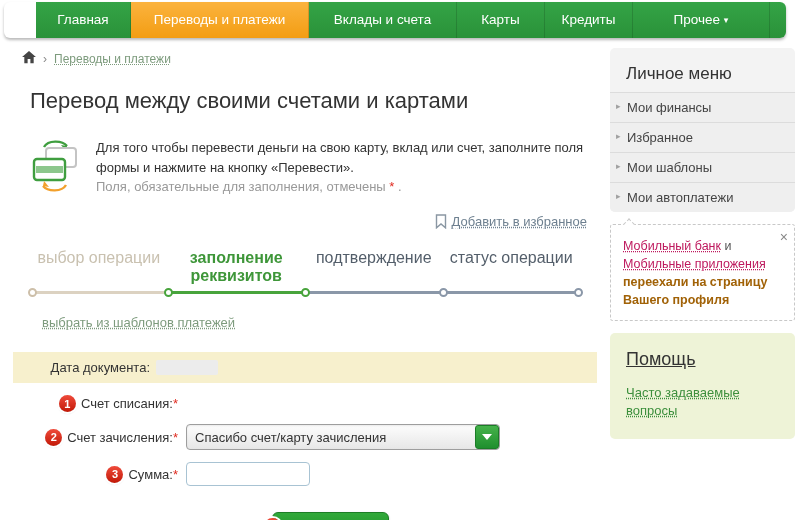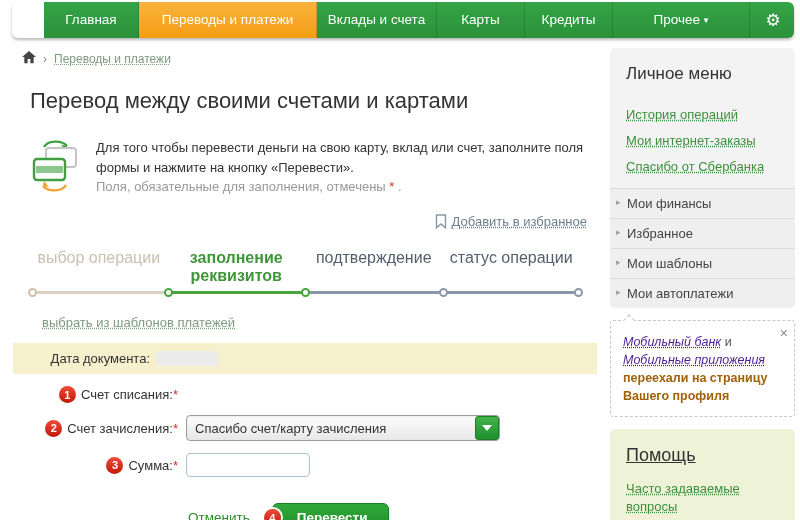--- a/index.html
+++ b/index.html
@@ -1,20 +1,20 @@
 <!DOCTYPE html>
 <html><head>
 <meta charset="utf-8">
 <style>
   * { margin:0; padding:0; box-sizing:border-box; }
   html,body { width:800px; height:520px; background:#fff; overflow:hidden;
               font-family:"Liberation Sans","DejaVu Sans",sans-serif; }
 
   
-  .topnav { position:absolute; left:12px; top:2px; width:782px; height:36px;
+  .topnav { position:absolute; left:4px; top:2px; width:782px; height:36px;
             display:flex; border-radius:6px; overflow:hidden;
             box-shadow:0 2px 3px rgba(0,0,0,.28);padding-left:32px; }
   .tab { flex:0 0 auto; height:36px; line-height:36px; text-align:center;
          color:#fff; font-size:13.5px; cursor:pointer;
          background:linear-gradient(#34a446,#2a9239);
          border-right:1px solid rgba(0,0,0,.14); }
   .tab.active { background:linear-gradient(#fbb33e,#f39d13); }
   .tab .caret { font-size:9px; vertical-align:1px; font-family:"DejaVu Sans",sans-serif; }
   .tab.gear-tab { border-right:none; font-family:"DejaVu Sans",sans-serif;
                   font-size:17px; }
@@ -59,21 +59,21 @@
   .d4 { left:calc(100% - 6px); }
 
   .templates-link { display:inline-block; margin:17px 0 0 29px; font-size:13px;
                     color:#7d9b7d; text-decoration:underline dotted; cursor:pointer; }
 
   
   .docrow { display:flex; align-items:center; margin-top:11px; font-size:13px; color:#333; }
   .doclabel { width:137px; text-align:right; }
   .docval { margin-left:6px; height:15px; background:#ececec; border-radius:2px; }
   .w44 { width:44px; } .w62 { width:62px; }
-  .yellow { background:#f7f0cd; padding:8px 0; margin-top:12px; }
+  .yellow { background:#f7f0cd; padding:8px 0; margin-top:21px; }
   .yellow .doclabel { width:137px; }
 
   .frow { display:flex; align-items:center; margin-top:12px; }
   .flabel { width:165px; display:flex; justify-content:flex-end; align-items:center;
             gap:5px; font-size:13px; color:#333; }
   .badge { min-width:17px; height:17px; border-radius:50%;
            background:linear-gradient(#ef4b3b,#c21807); color:#fff; font-size:11px;
            font-weight:700; display:flex; align-items:center; justify-content:center;
            box-shadow:0 0 0 2px #fff,0 1px 2px rgba(0,0,0,.45); }
   .sel { margin-left:8px; width:314px; height:26px; border:1px solid #9e9e9e;
@@ -112,37 +112,37 @@
                   font-family:"DejaVu Sans",sans-serif; }
 
   .notice { position:relative; margin-top:12px; border:1px dashed #c8c8c8;
             border-radius:3px; padding:12px 12px 10px; font-size:12.5px;
             line-height:1.45; color:#555; background:#fff; }
   .notice-caret { position:absolute; left:14px; top:-5px; width:8px; height:8px;
                   background:#fff; border-left:1px dashed #c8c8c8;
                   border-top:1px dashed #c8c8c8; transform:rotate(45deg); }
   .notice-close { position:absolute; right:6px; top:2px; color:#888; font-size:14px;
                   cursor:pointer; }
-  .notice-link { color:#4c1d95; text-decoration:underline dotted; cursor:pointer;font-style:italic; }
+  .notice-link { color:#be185d; text-decoration:underline dotted; cursor:pointer; }
   .notice-bold { font-weight:700; color:#a16207; }
 
   .help-box { margin-top:12px; background:#eef3d7; border-radius:5px;
               padding:16px 16px 18px; }
   .help-head { font-size:18px; color:#333; text-decoration:underline; }
   .help-link { display:block; margin-top:14px; font-size:13px; color:#3c8f3c;
                width:130px; line-height:1.45; text-decoration:underline dotted;
                cursor:pointer; }
 </style>
 </head>
 <body>
 
 <nav class="topnav">
   <div class="tab" style="width:95px">Главная</div>
   <div class="tab active" style="width:178px">Переводы и платежи</div>
-  <div class="tab" style="width:120px">Вклады и счета</div>
+  <div class="tab" style="width:148px">Вклады и счета</div>
   <div class="tab" style="width:88px">Карты</div>
   <div class="tab" style="width:88px">Кредиты</div>
   <div class="tab" style="width:137px">
     <span>Прочее</span>
     <span class="caret">▾</span>
   </div>
   <div class="tab gear-tab" style="width:46px">
     <span>⚙</span>
   </div>
 </nav>
@@ -255,25 +255,20 @@
     <span class="badge">4</span>
     <button class="submit-btn">Перевести</button>
   </div>
 
 </main>
 
 <aside class="sidebar">
 
   <div class="pm-box">
     <div class="pm-head">Личное меню</div>
-    <div class="pm-links">
-      <span class="pm-link">История операций</span>
-      <span class="pm-link">Мои интернет-заказы</span>
-      <span class="pm-link">Спасибо от Сбербанка</span>
-    </div>
     <div class="acc-row">
       <span class="arr">▸</span>
       <span>Мои финансы</span>
     </div>
     <div class="acc-row">
       <span class="arr">▸</span>
       <span>Избранное</span>
     </div>
     <div class="acc-row">
       <span class="arr">▸</span>

